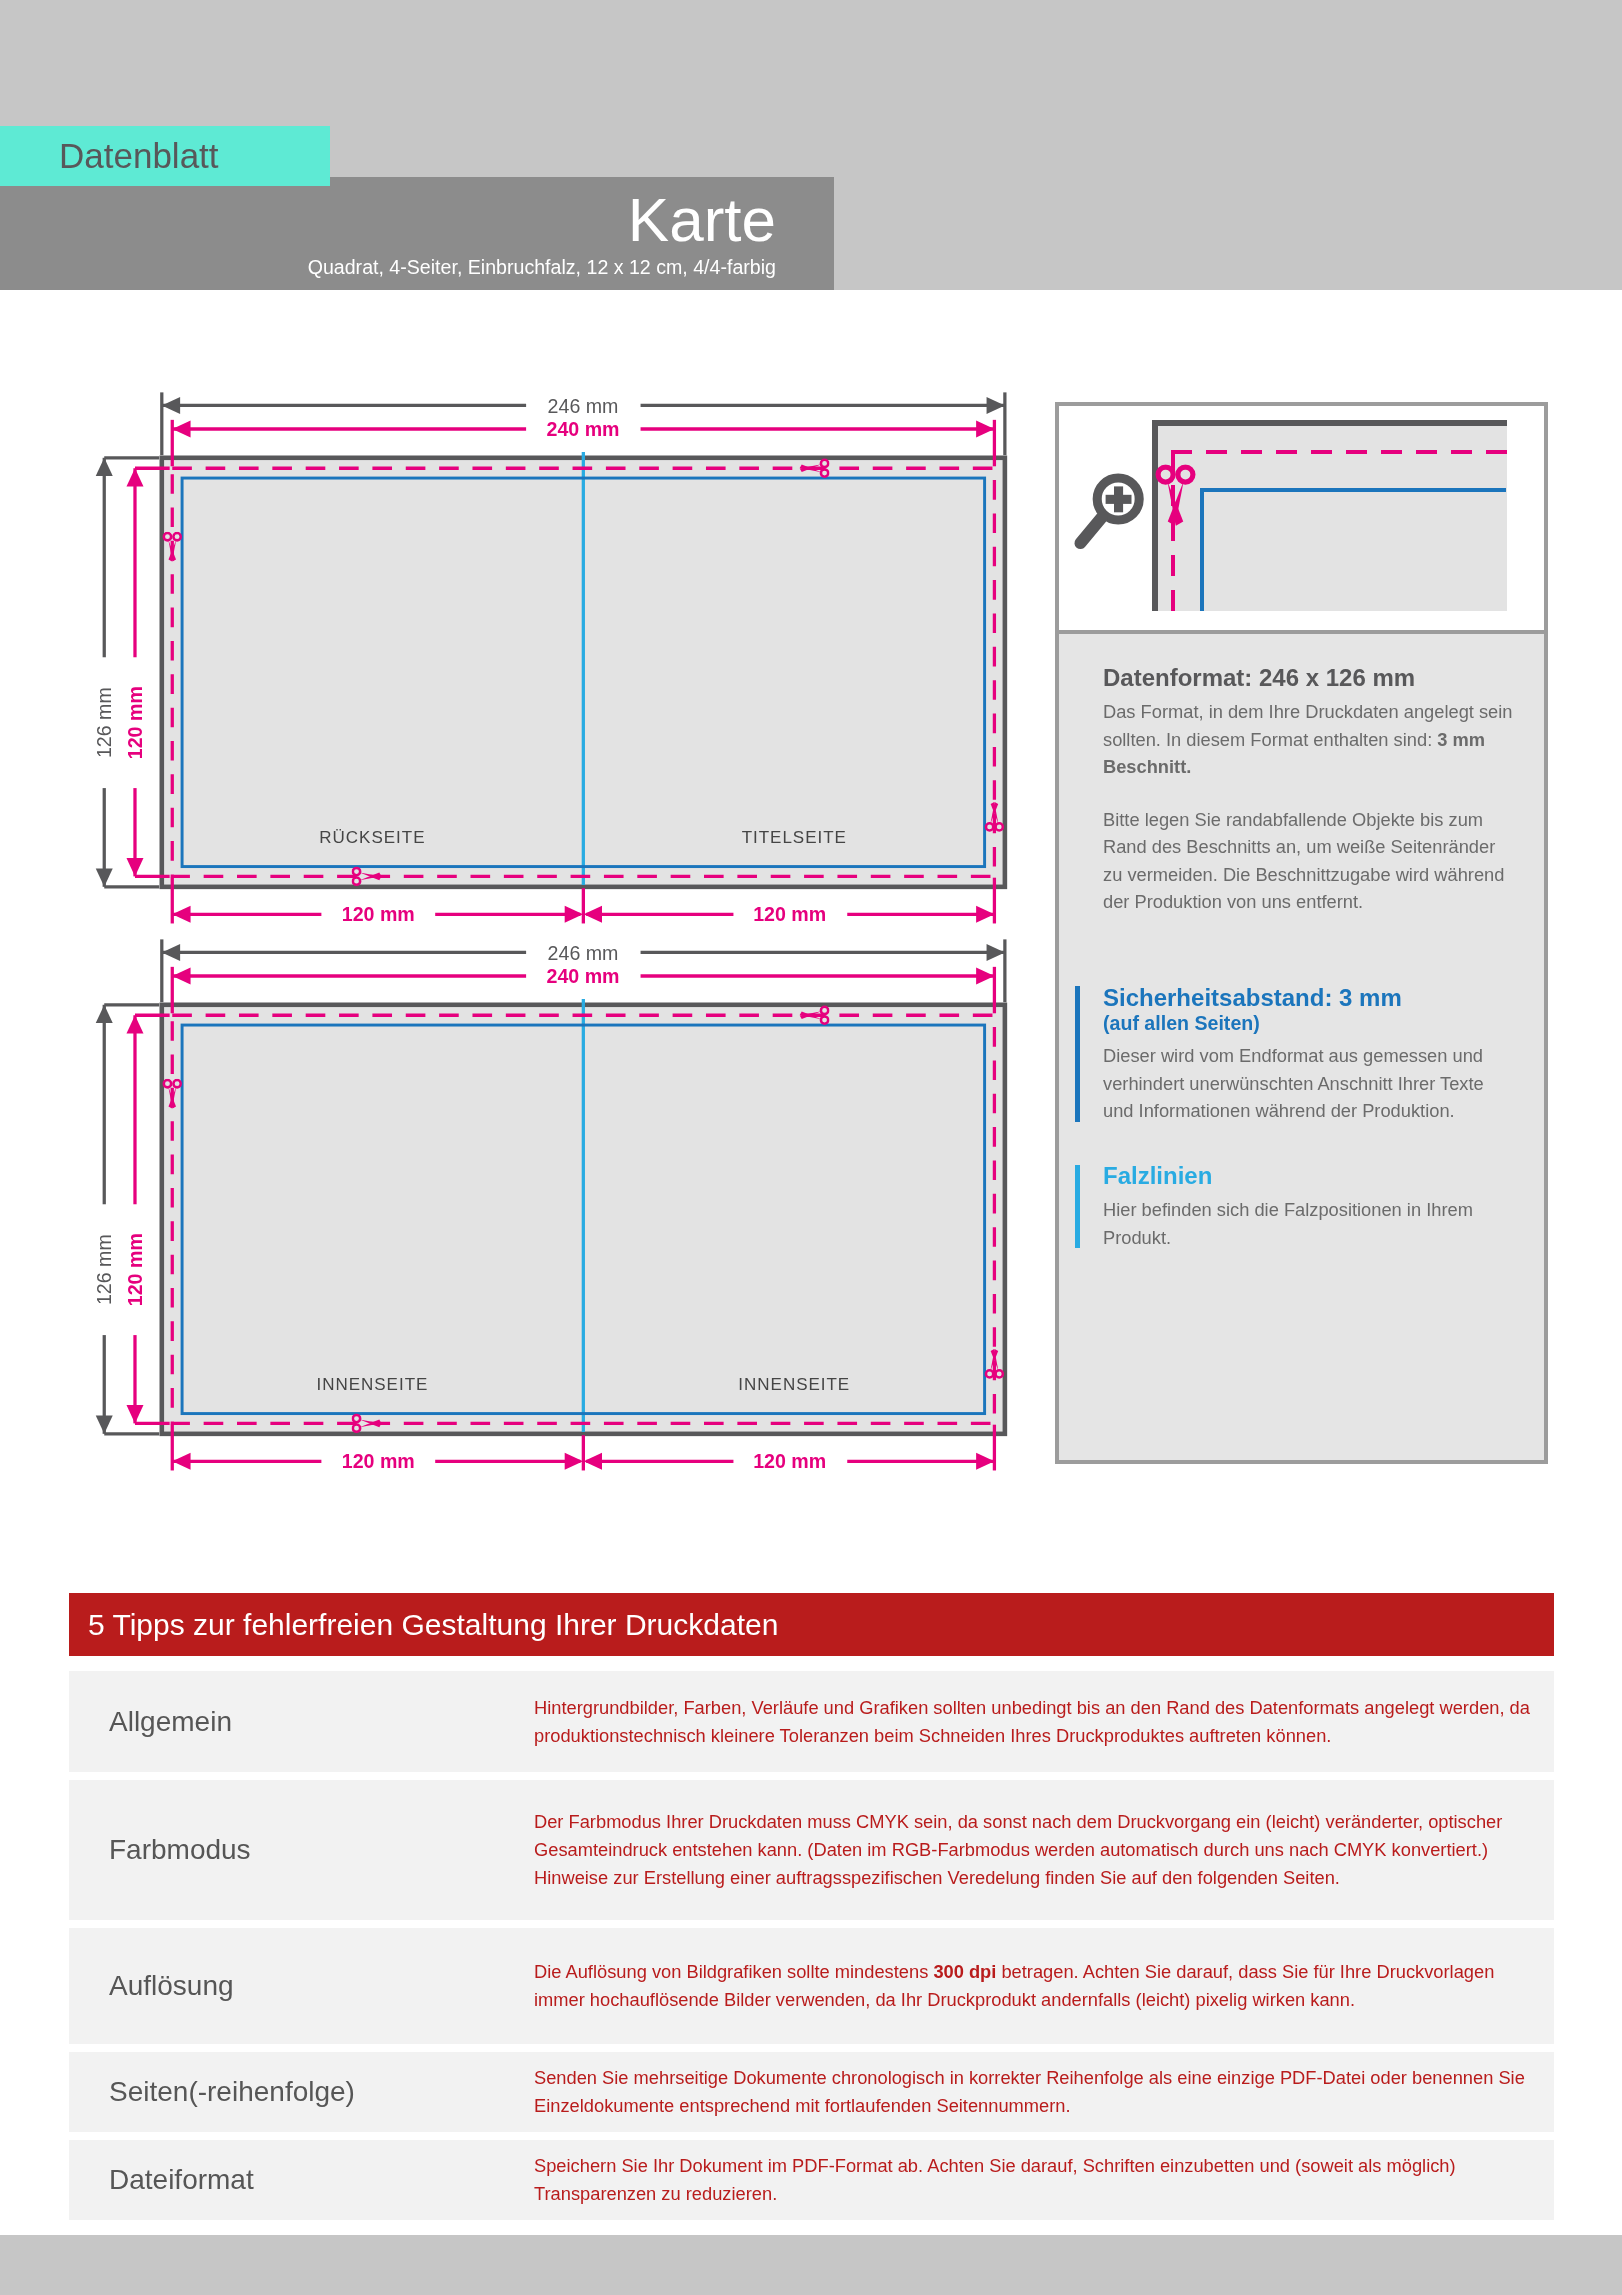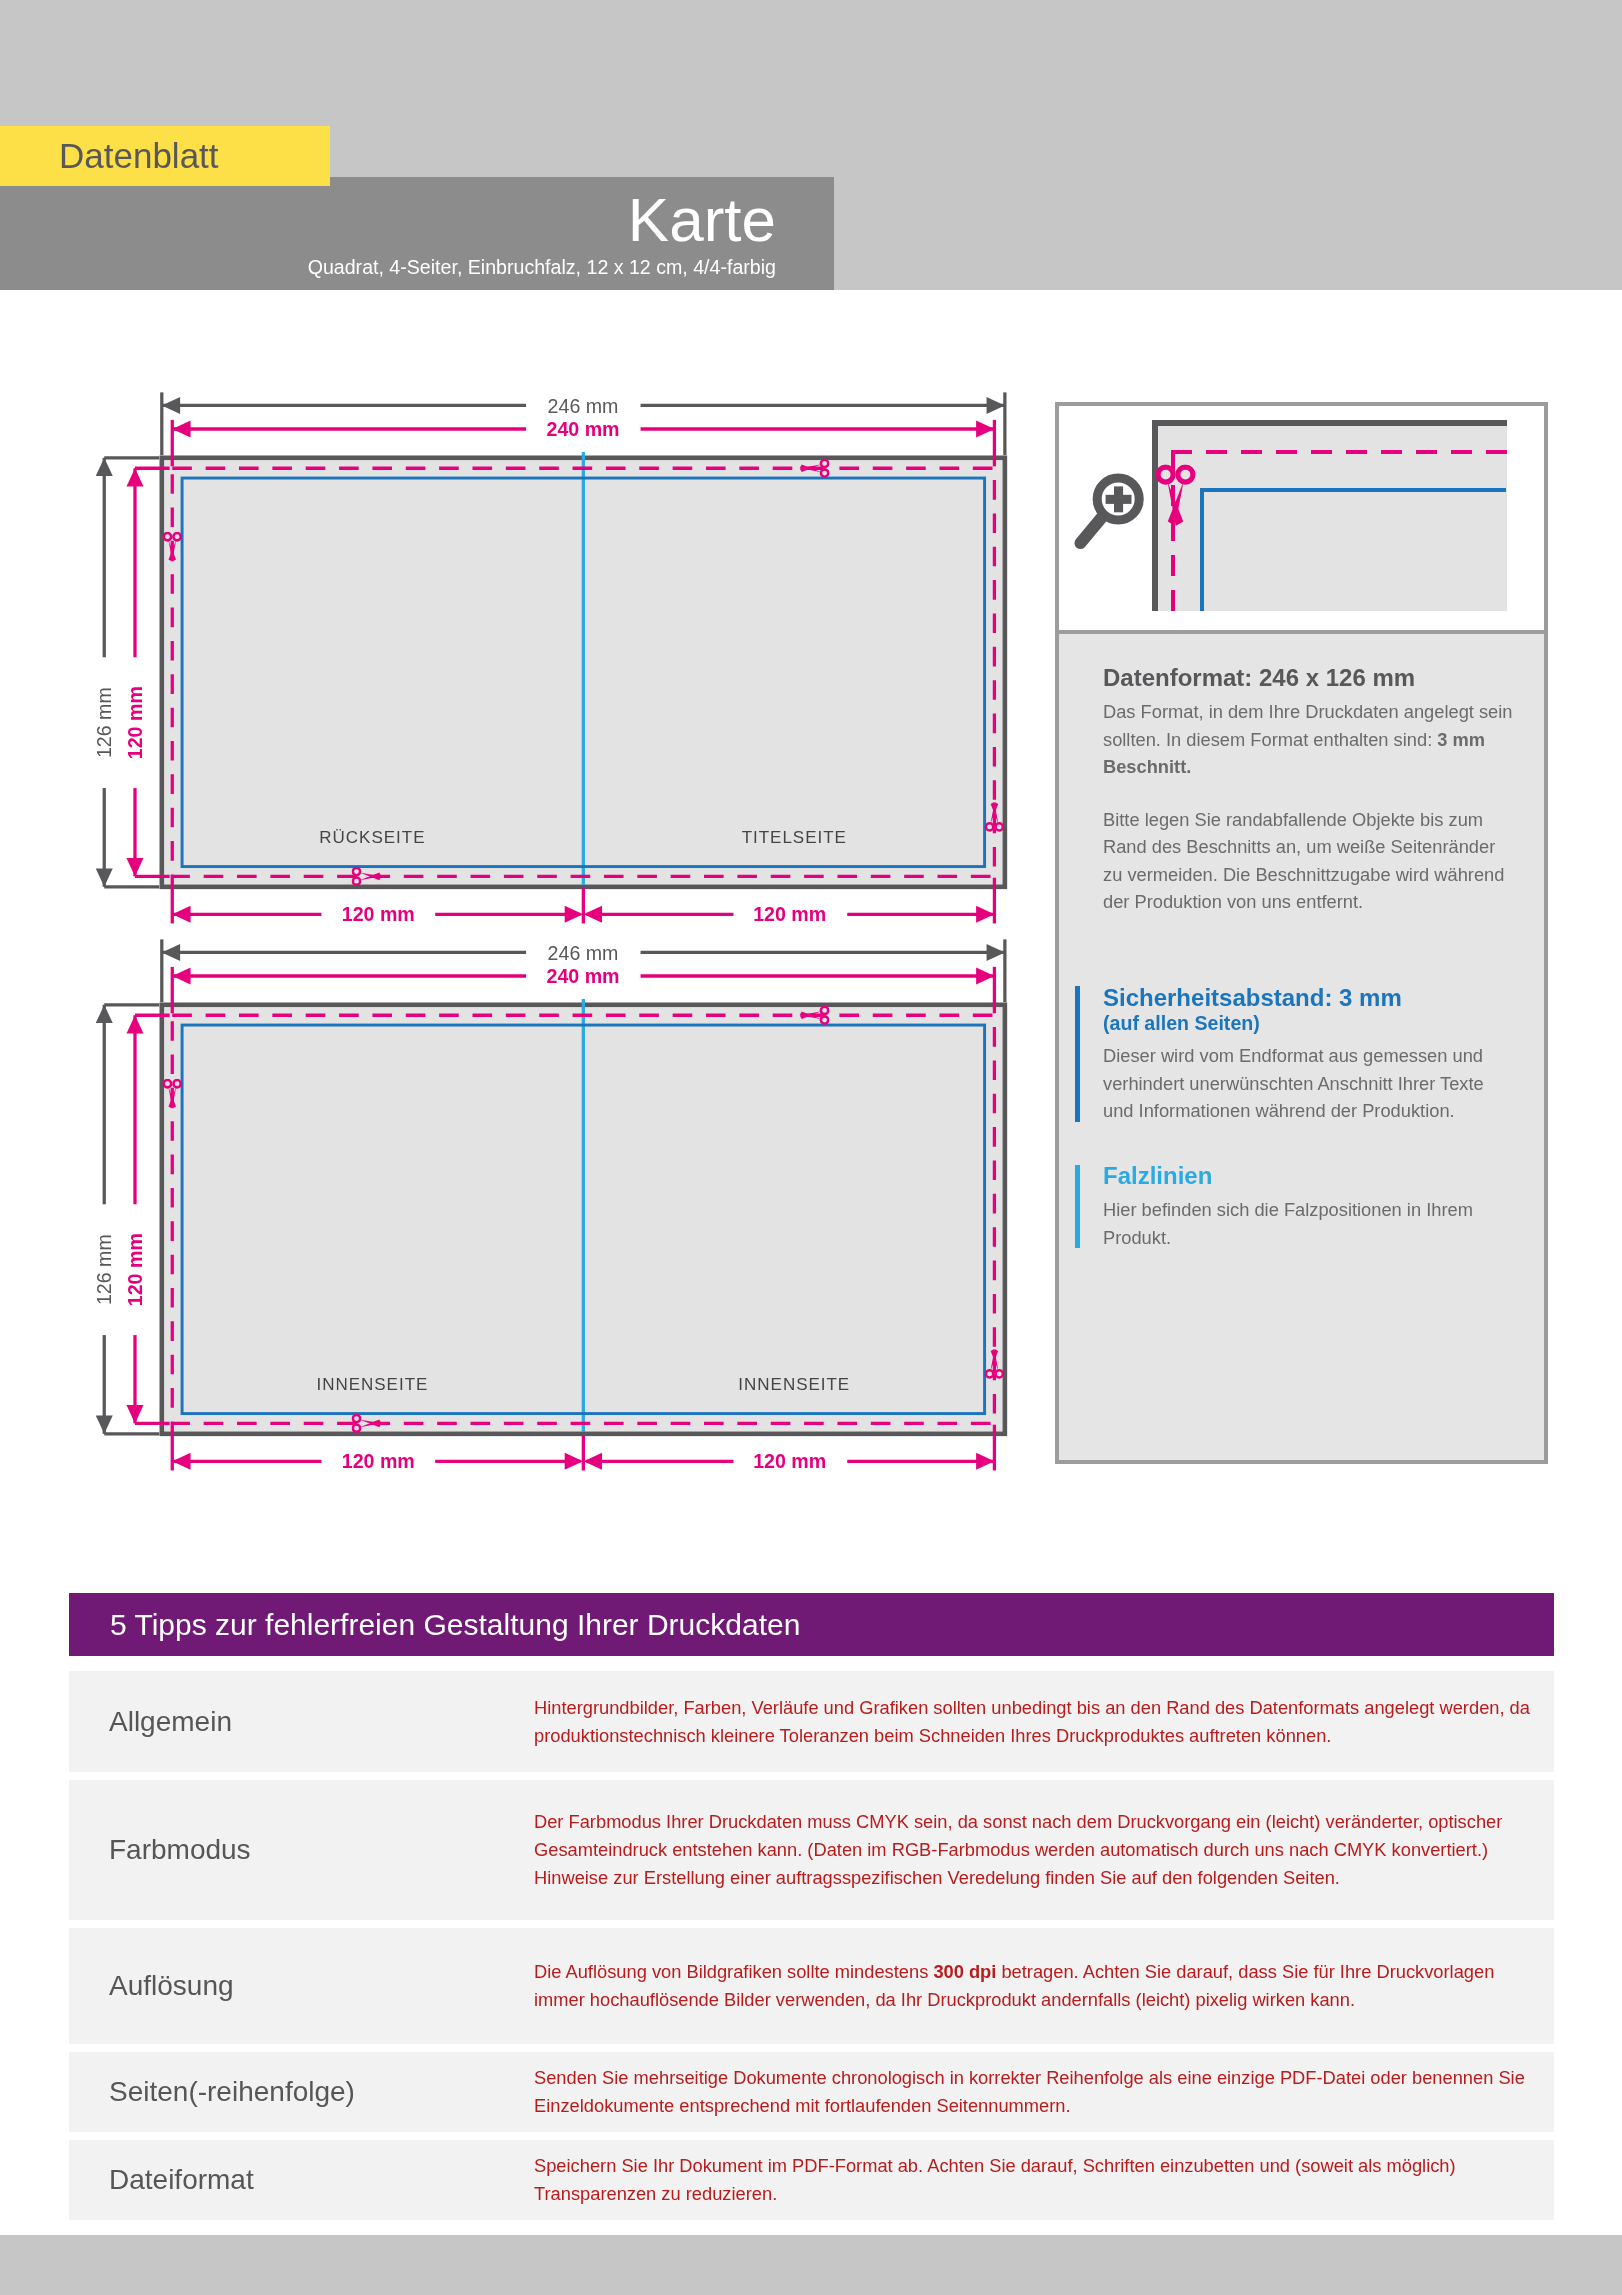--- a/index.html
+++ b/index.html
@@ -1,21 +1,21 @@
 <!DOCTYPE html>
 <html style="font-size:10.5px"><head>
 <meta charset="utf-8">
 <style>
   html,body{margin:0;padding:0;background:#ffffff;}
   .page{position:relative;width:1623px;height:2295px;background:#ffffff;overflow:hidden;
         font-family:"Liberation Sans", sans-serif;}
 
   
   .topbg{position:absolute;left:0;top:0;width:1623px;height:290px;background:#c6c6c6;}
-  .label-box{position:absolute;left:0;top:126px;width:330px;height:60px;background:#fde047;
+  .label-box{position:absolute;left:0;top:126px;width:330px;height:60px;background:#5eead4;
              display:flex;align-items:center;z-index:3;}
   .label-box span{font-size:35px;color:#58585a;padding-left:59px;}
   .title-band{position:absolute;left:0;top:177px;width:834px;height:113px;background:#8c8c8c;
               z-index:2;display:flex;flex-direction:column;justify-content:center;align-items:flex-end;
               box-sizing:border-box;padding-right:58px;}
   .title-band .title{color:#ffffff;font-size:62px;line-height:1;margin-bottom:7px;}
   .title-band .subtitle{color:#ffffff;font-size:19.6px;line-height:1;}
 
   
   svg.diagram{position:absolute;left:65px;width:968px;height:576px;}
@@ -56,22 +56,22 @@
   .sec{position:relative;}
   .sec-end{margin-top:68px;}
   .sec-safe{margin-top:68px;}
   .sec-fold{margin-top:37px;}
   .bar{position:absolute;left:-28px;top:2.6px;bottom:2.6px;width:4.6px;}
   .bar-dashed{background:repeating-linear-gradient(180deg,#e6007e 0 17.7px,transparent 17.7px 30px);}
   .bar-blue{background:#1b75bc;}
   .bar-cyan{background:#29abe2;}
 
   
-  .tips-header{position:absolute;left:69px;top:1593px;width:1485px;height:63px;background:#701a75;
-               display:flex;align-items:center;box-sizing:border-box;padding-left:41px;}
+  .tips-header{position:absolute;left:69px;top:1593px;width:1485px;height:63px;background:#b91c1c;
+               display:flex;align-items:center;box-sizing:border-box;padding-left:19px;}
   .tips-header span{color:#ffffff;font-size:30px;}
   .tips{position:absolute;left:69px;top:1671px;width:1485px;}
   .tip-row{background:#f2f2f2;margin-bottom:7.9px;display:flex;align-items:center;box-sizing:border-box;
            padding:11.8px 16.4px 11.8px 40px;}
   .tip-label{flex:0 0 425px;font-size:28px;color:#565656;}
   .tip-text{width:1001px;font-size:18.3px;line-height:28px;color:#b91c1c;}
   .r1{min-height:101px;} .r2{min-height:140px;} .r3{min-height:116px;} .r4{min-height:80px;} .r5{min-height:80px;}
 
   .footer{position:absolute;left:0;top:2235px;width:1623px;height:61px;background:#c6c6c6;}
   b{font-weight:bold;}

